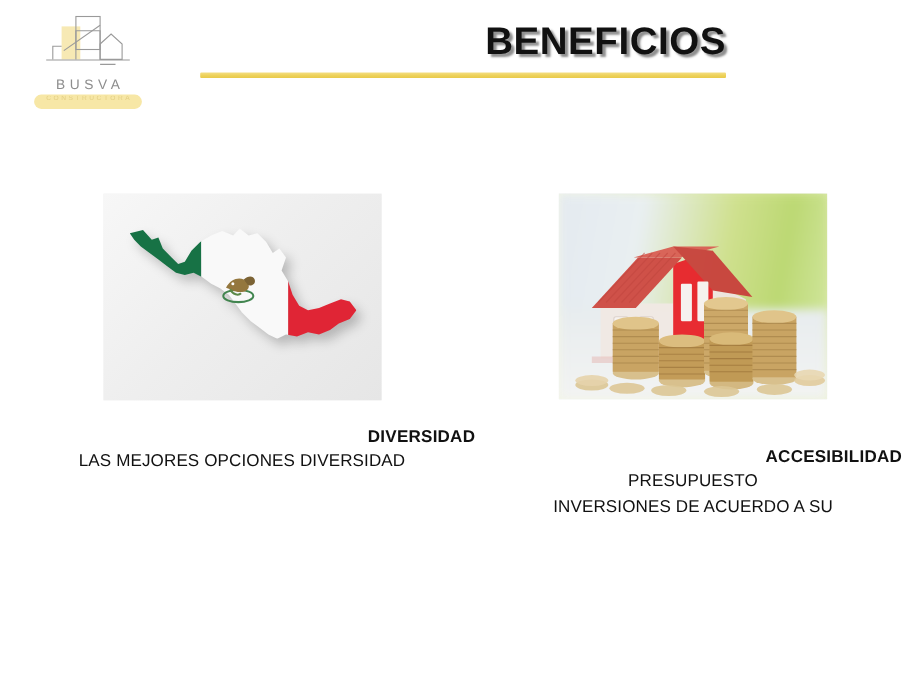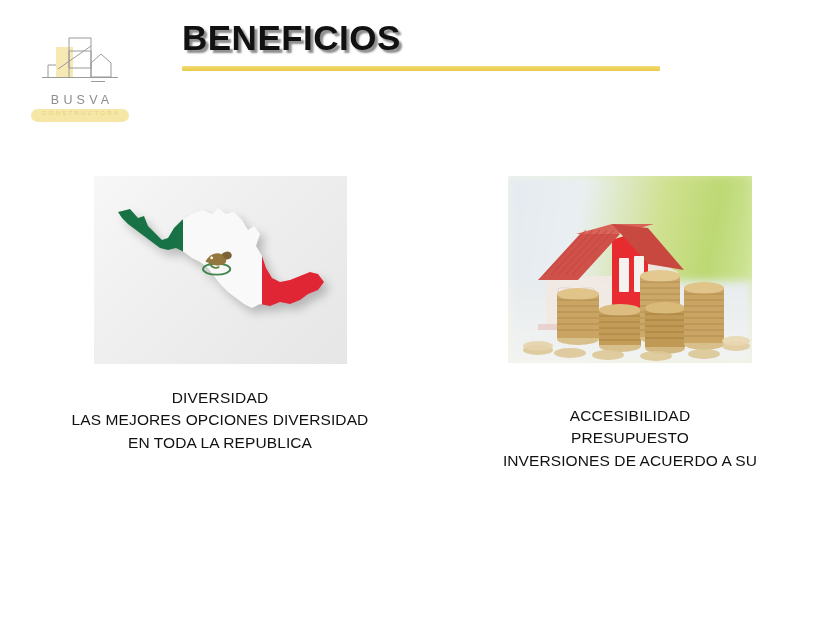--- a/index.html
+++ b/index.html
@@ -20,21 +20,21 @@
   .slide {
     position: absolute;
     inset: 0;
     background: #ffffff;
   }
 
   
   .logo-block {
     position: absolute;
     left: 22px;
-    top: 35px;
+    top: 12px;
     width: 116px;
     height: 95px;
   }
   .logo-mark {
     position: absolute;
     left: 12px;
     top: 0px;
     width: 92px;
     height: 58px;
   }
@@ -73,21 +73,21 @@
     white-space: nowrap;
     overflow: hidden;
   }
 
   
   .slide-title {
     position: absolute;
     left: 182px;
     top: 18px;
     width: 478px;
-    text-align: left;
+    text-align: right;
     font-size: 35px;
     font-weight: bold;
     letter-spacing: 0.5px;
     color: #111111;
     text-shadow: 3px 3px 2px rgba(0,0,0,0.45);
     line-height: 1.12;
   }
   .title-rule {
     position: absolute;
     left: 182px;
@@ -165,23 +165,24 @@
   .caption {
     position: absolute;
     text-align: center;
     color: #111111;
   }
   .caption-left  { left: 8px;  top: 387px; width: 424px; }
   .caption-right { left: 440px; top: 405px; width: 380px; }
 
   .cap-head {
     font-size: 15.5px;
-    font-weight: normal;
+    font-weight: bold;
     letter-spacing: 0.2px;
     line-height: 1.45;
+    text-align: right;
   }
   .cap-body {
     font-size: 15.5px;
     font-weight: 400;
     letter-spacing: 0.1px;
     line-height: 1.45;
   }
 </style>
 </head>
 <body>
@@ -239,21 +240,20 @@
             <circle cx="14" cy="16" r="2.2" fill="#ffffff"></circle>
           </g>
         </svg>
       </div>
     </div>
   </div>
 
   <div class="caption caption-left">
     <div class="cap-head">DIVERSIDAD</div>
     <div class="cap-body">LAS MEJORES OPCIONES DIVERSIDAD</div>
-    <div class="cap-body">EN TODA LA REPUBLICA</div>
   </div>
 
   <div class="col col-right">
     <div class="photo-frame photo-right">
       <div class="hc-bg"></div>
       <div class="hc-blurlayer">
         <div class="hc-sky"></div>
         <div class="hc-ground"></div>
       </div>
       <div class="hc-sharp">

